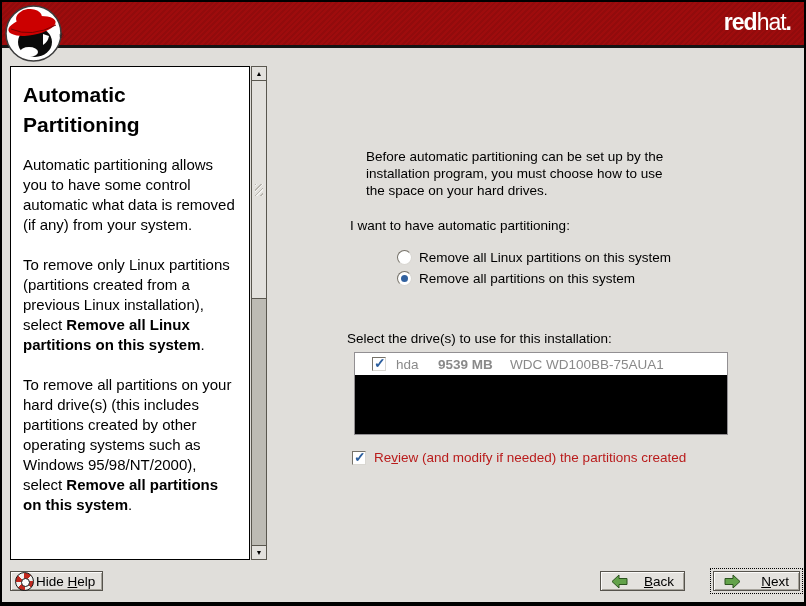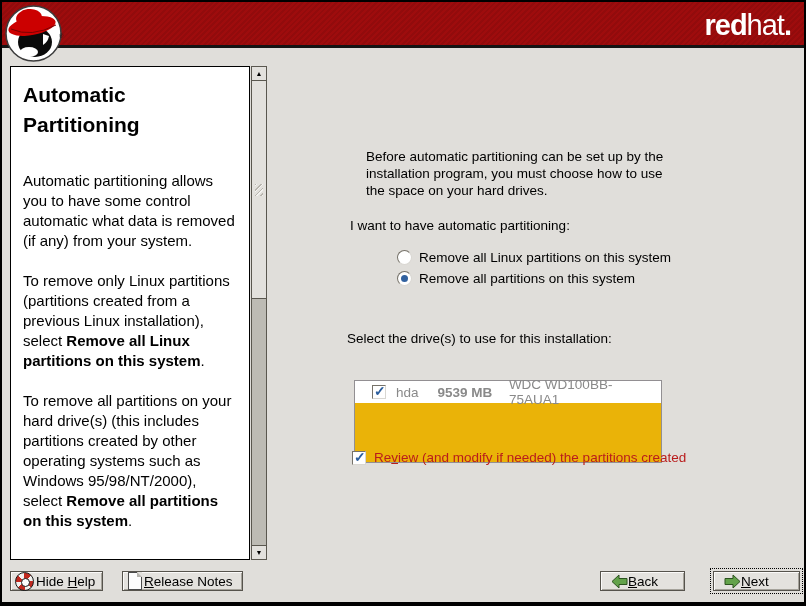--- a/index.html
+++ b/index.html
@@ -4,30 +4,30 @@
 <style>
   * { margin:0; padding:0; box-sizing:border-box; }
   html,body { width:806px; height:606px; }
   body { font-family:"Liberation Sans", sans-serif; position:relative; background:#e0deda; }
   .frame { position:absolute; inset:0; border:2px solid #000; border-bottom-width:4px; background:#e0deda; overflow:hidden; }
 
   
   .header { position:absolute; left:0; top:0; right:0; height:46px; background:#9e0c0d;
             background-image:repeating-linear-gradient(135deg, rgba(0,0,0,0.08) 0 2px, rgba(0,0,0,0) 2px 4px);
             border-bottom:3px solid #141414; }
-  .brand { position:absolute; right:13px; top:7px; color:#fff; font-size:29px; letter-spacing:-1px; }
+  .brand { position:absolute; right:13px; top:7px; color:#fff; font-size:23px; letter-spacing:-1px; }
   .brand .b { font-weight:bold; }
   .brand .l { font-weight:normal; }
   .logo { position:absolute; left:3px; top:3px; width:57px; height:57px; z-index:5; }
   .logo-tm { position:absolute; left:57px; top:31px; font-size:6px; color:#1a1a1a; z-index:6; }
 
   
   .help-panel { position:absolute; left:8px; top:64px; width:240px; height:494px; background:#fff;
                 border:1px solid #000; padding:13px 11px 0 12px; overflow:hidden; color:#000; }
-  .help-title { font-size:21px; font-weight:bold; line-height:1.45; margin-bottom:30px; }
+  .help-title { font-size:21px; font-weight:bold; line-height:1.45; margin-bottom:14px; }
   .help-panel p { font-size:15px; line-height:20px; margin-bottom:20px; }
   .help-panel p b { font-weight:bold; }
 
   
   .scrollbar { position:absolute; left:249px; top:64px; width:16px; height:494px; display:flex; flex-direction:column; }
   .sb-btn { height:15px; background:#e3e1dd; border:1px solid #5a574f; font-size:7px; line-height:13px;
             text-align:center; color:#000; flex:none; }
   .sb-thumb { height:218px; background:#e3e1dd; border:1px solid #5a574f; border-top:none; flex:none; position:relative; }
   .sb-thumb::after { content:""; position:absolute; left:3px; right:3px; top:50%; margin-top:-6px; height:12px;
             background:repeating-linear-gradient(135deg,#b8b5ae 0 1px,#f4f3f1 1px 2px,transparent 2px 4px); }
@@ -40,22 +40,22 @@
   .prompt { position:absolute; left:348px; top:216px; font-size:13.5px; color:#000; }
 
   .radio-group { position:absolute; left:395px; top:245px; }
   .radio-row { display:flex; align-items:center; height:21px; font-size:13.5px; color:#000; }
   .radio { width:15px; height:15px; border-radius:50%; background:#fff; margin-right:7px; flex:none;
            border:1px solid; border-color:#767269 #d9d7d2 #d9d7d2 #767269; position:relative; }
   .radio.on::after { content:""; position:absolute; left:3px; top:3px; width:7px; height:7px; border-radius:50%;
            background:#31619f; }
 
   .drive-label { position:absolute; left:345px; top:329px; font-size:13.5px; color:#000; }
-  .drive-list { position:absolute; left:352px; top:350px; width:308px; height:83px; background:#eab308;
-                border:1px solid #928f92;margin-top:28px; }
+  .drive-list { position:absolute; left:352px; top:350px; width:374px; height:83px; background:#000000;
+                border:1px solid #928f92; }
   .drive-row { height:22px; background:#fff; display:flex; align-items:center; padding-left:17px;
                font-size:13.5px; color:#898989; }
   .drive-name { width:42px; margin-left:10px; }
   .drive-size { width:62px; text-align:left; margin-right:10px;font-weight:bold; }
 
   .checkbox { width:14px; height:14px; background:#fff; border:1px solid; flex:none;
               border-color:#767269 #d9d7d2 #d9d7d2 #767269; position:relative; }
   .checkbox.on::after { content:"✓"; position:absolute; left:1px; top:-3px; font-size:14px; font-weight:bold;
               color:#2d5f9e; }
 
@@ -65,21 +65,21 @@
   .mn { text-decoration:underline; }
 
   
   .btn { position:absolute; top:569px; height:20px; background:#e4e2de; border:1px solid #56534c;
          box-shadow:inset 1px 1px 0 #fbfaf9, inset -1px -1px 0 #a5a29a;
          display:flex; align-items:center; font-size:13.5px; color:#000; cursor:default; }
   .btn-hide-help { left:8px; padding:0 7px 0 4px; }
   .btn-release-notes { left:120px; padding:0 9px 0 5px; }
   .btn-back { left:598px; width:85px; padding:0 10px; }
   .btn-next { left:711px; width:87px; padding:0 10px; outline:1px dotted #000; outline-offset:2px; }
-  .btn .grow { flex:1; text-align:left; }
+  .btn .grow { flex:1; text-align:right; }
 
   .lifering { width:19px; height:19px; border-radius:50%; border:1px solid #1a1a1a; margin-right:2px; flex:none;
       background:conic-gradient(#c1291f 0 45deg,#f3f2f0 45deg 90deg,#c1291f 90deg 135deg,#f3f2f0 135deg 180deg,#c1291f 180deg 225deg,#f3f2f0 225deg 270deg,#c1291f 270deg 315deg,#f3f2f0 315deg 360deg);
       position:relative; }
   .lifering::after { content:""; position:absolute; left:5px; top:5px; width:7px; height:7px; border-radius:50%;
       background:#fdfdfd; border:1px solid #1a1a1a; }
 
   .doc-icon { width:14px; height:18px; background:#fdfdfd; border:1px solid #4a4a4a; margin-right:2px; flex:none;
       position:relative; }
   .doc-icon::after { content:""; position:absolute; right:-1px; top:-1px; width:0; height:0;
@@ -151,24 +151,20 @@
   <div class="review-row">
     <span class="checkbox on"></span>
     <span><span>Re</span><span class="mn">v</span><span>iew (and modify if needed) the partitions created</span></span>
   </div>
 
   <div class="btn btn-hide-help">
     <span class="lifering"></span>
     <span><span>Hide </span><span class="mn">H</span><span>elp</span></span>
   </div>
 
-  <div class="btn btn-release-notes">
-    <span class="doc-icon"></span>
-    <span><span></span><span class="mn">R</span><span>elease Notes</span></span>
-  </div>
 
   <div class="btn btn-back">
     <svg class="arrow-svg" width="17" height="15" viewBox="0 0 17 15">
       <path d="M16,4.5 L8,4.5 L8,1 L1,7.5 L8,14 L8,10.5 L16,10.5 Z" fill="#63a24a" stroke="#2c531f" stroke-width="1"></path>
     </svg>
     <span class="grow"><span></span><span class="mn">B</span><span>ack</span></span>
   </div>
 
   <div class="btn btn-next">
     <svg class="arrow-svg" width="17" height="15" viewBox="0 0 17 15">

